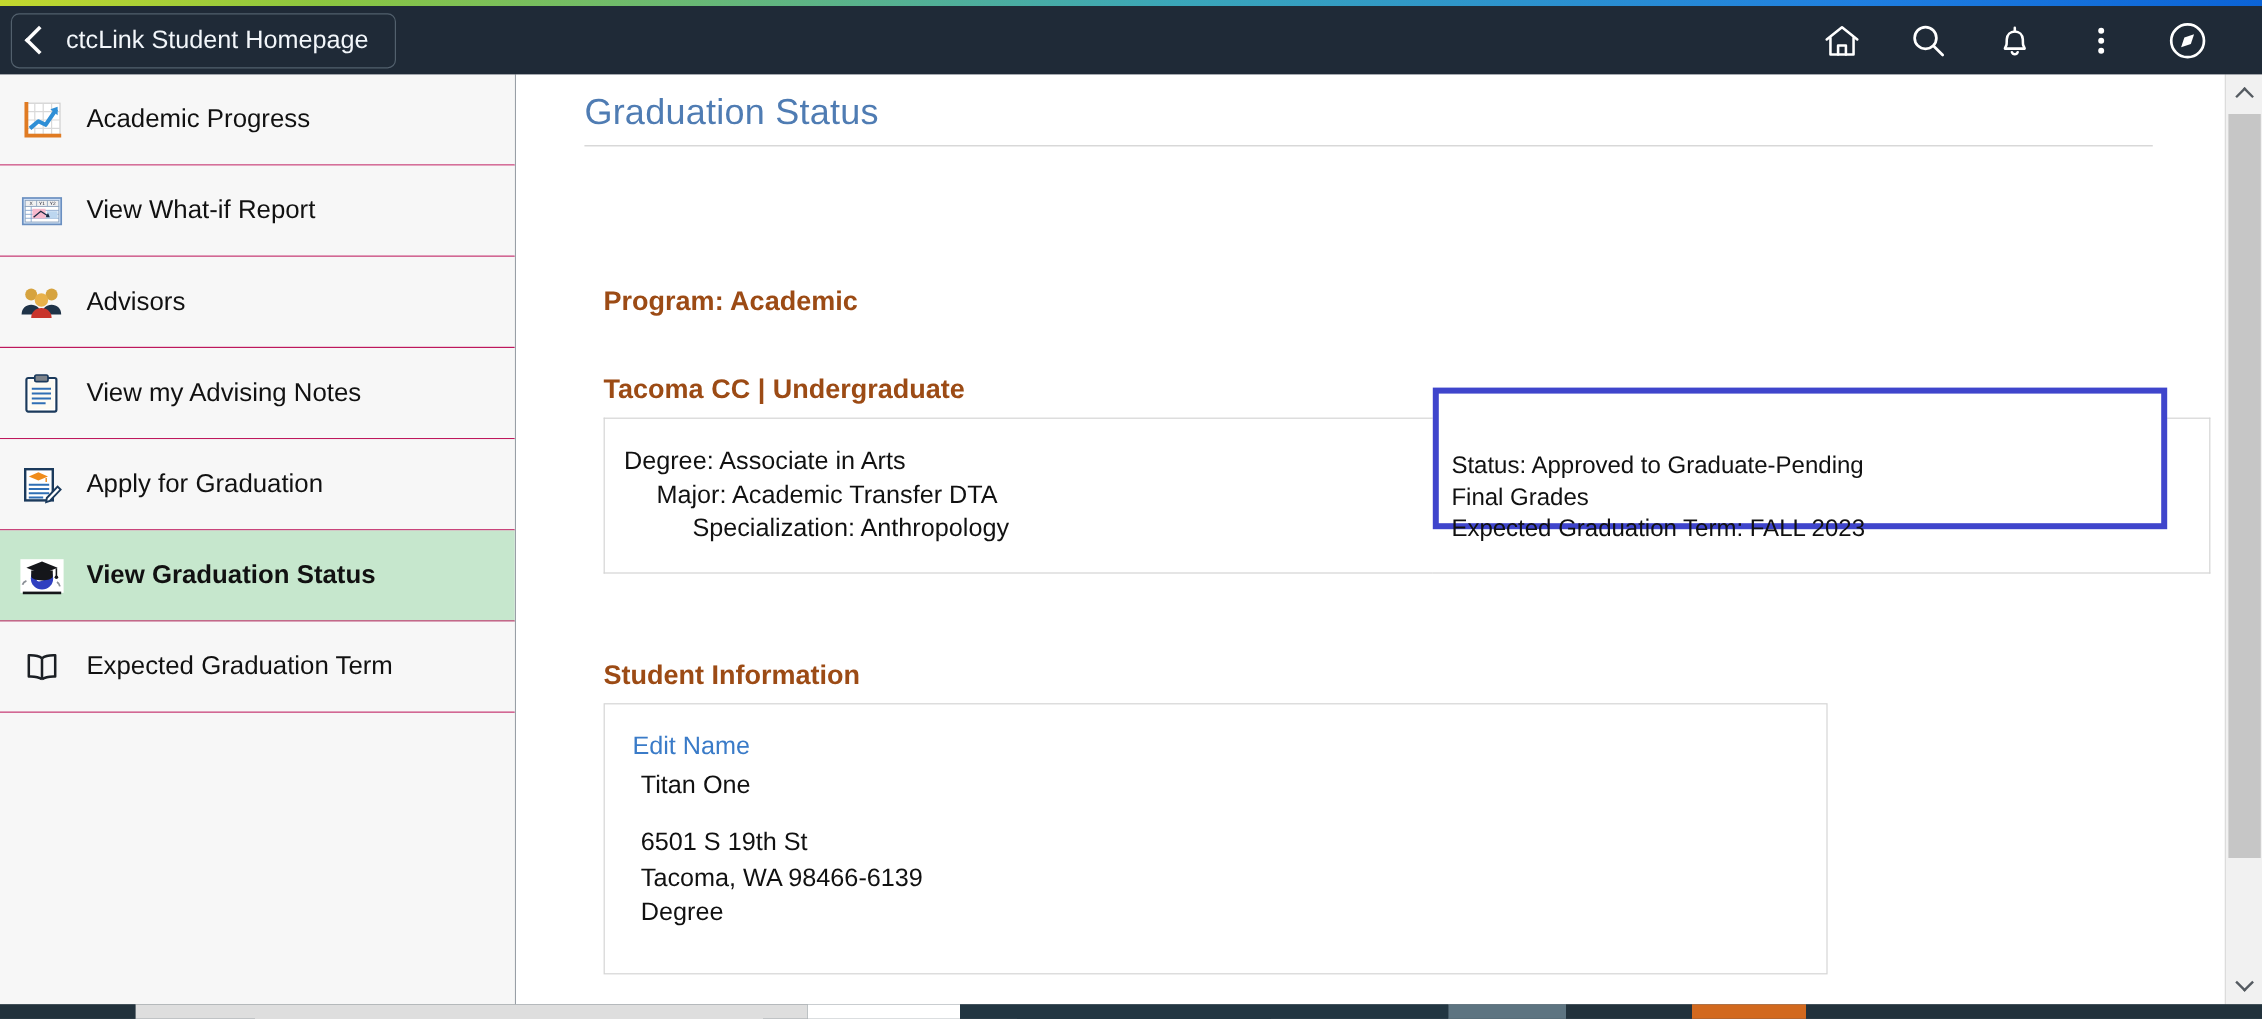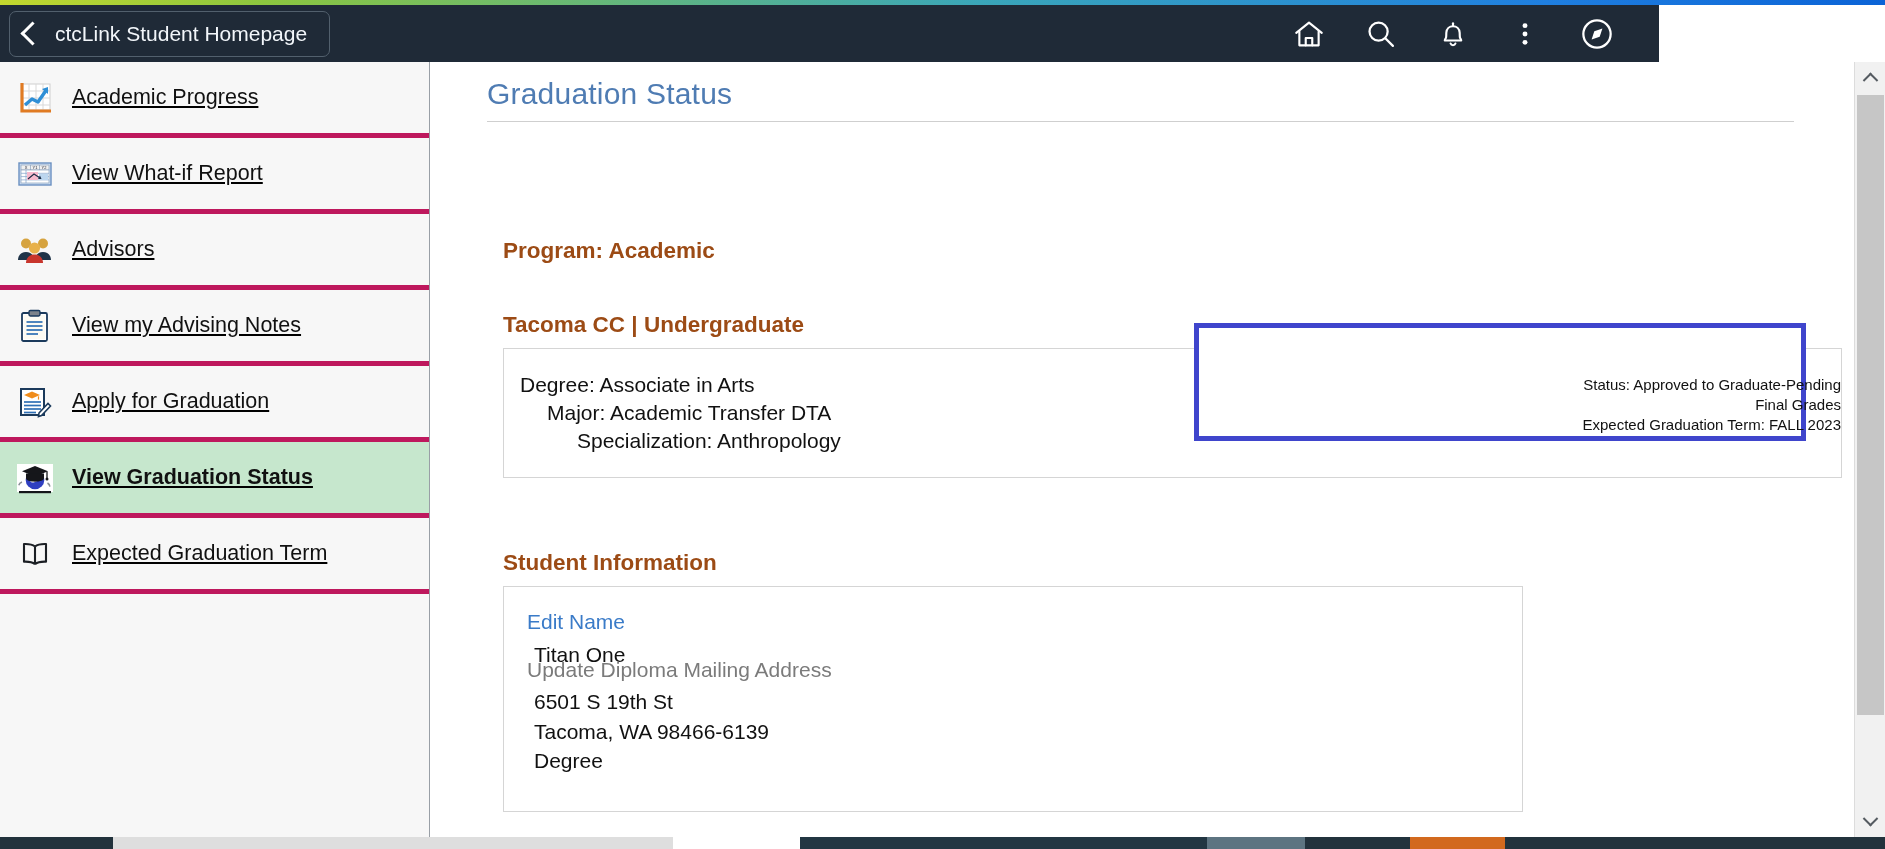--- a/index.html
+++ b/index.html
@@ -15,21 +15,21 @@
   .accent-bar {
     position: absolute; top: 0; left: 0;
     width: 1885px; height: 5px;
     background: linear-gradient(to right, #c3d82e 0%, #8cc63f 14%, #3aa6b9 52%, #1f7fe0 82%, #0b63d6 100%);
     z-index: 40;
   }
 
   
   .header {
     position: absolute; top: 5px; left: 0;
-    width: 1659px; height: 57px;
+    width: 1885px; height: 57px;
     background: #1f2a37;
     display: flex; align-items: center;
     z-index: 30;
   }
   .back-pill {
     margin-left: 9px;
     height: 46px;
     min-width: 310px;
     border: 1px solid #52606d;
     border-radius: 7px;
@@ -62,25 +62,24 @@
     position: absolute; top: 62px; left: 0;
     width: 430px; height: 775px;
     background: #f7f7f7;
     border-right: 1px solid #999fa6;
     overflow: hidden;
     z-index: 20;
   }
   .side-item {
     height: 76px;
     display: flex; align-items: center;
-    border-bottom: 5px solid #be185d;
+    border-bottom: 1px solid #be185d;
     padding-left: 12px;
     cursor: pointer;
     background: #f7f7f7;
-    text-decoration: underline;
   }
   .side-item.selected { background: #c6e7cd; }
   .side-icon {
     width: 46px; height: 46px; flex: none;
     margin-right: 14px;
     display: flex; align-items: center; justify-content: center;
   }
   .side-label {
     font-size: 21.5px; color: #111111; white-space: nowrap;
   }
@@ -137,21 +136,21 @@
   .status-focus {
     position: absolute;
     left: 0px; top: -26px;
     width: 612px; height: 118px;
     border: 5px solid #3f45cc;
     background: #ffffff;
   }
   .status-inner {
     position: relative;
     padding: 4px 0 0 16px;
-    font-size: 15px; line-height: 1.33; color: #111; text-align: right;
+    font-size: 20px; line-height: 1.33; color: #111;
   }
   .deg-l1 { padding-left: 0px; }
   .deg-l2 { padding-left: 27px; }
   .deg-l3 { padding-left: 57px; }
 
   .student-box {
     margin-left: 72px;
     margin-top: 10px;
     width: 1020px;
     height: 226px;
@@ -434,21 +433,20 @@
       </td>
     </tr>
   </tbody>
     </table>
 
   <div class="section-head stud-head">Student Information</div>
 
   <div class="student-box">
     <span class="edit-name-link">Edit Name</span>
     <span class="student-name">Titan One</span>
-    <span class="diploma-link">Update Diploma Mailing Address</span>
     <div class="addr">
       <div>6501 S 19th St</div>
       <div>Tacoma, WA 98466-6139</div>
       <div>Degree</div>
     </div>
   </div>
 
 </div>
 
 <div class="scrollbar">

